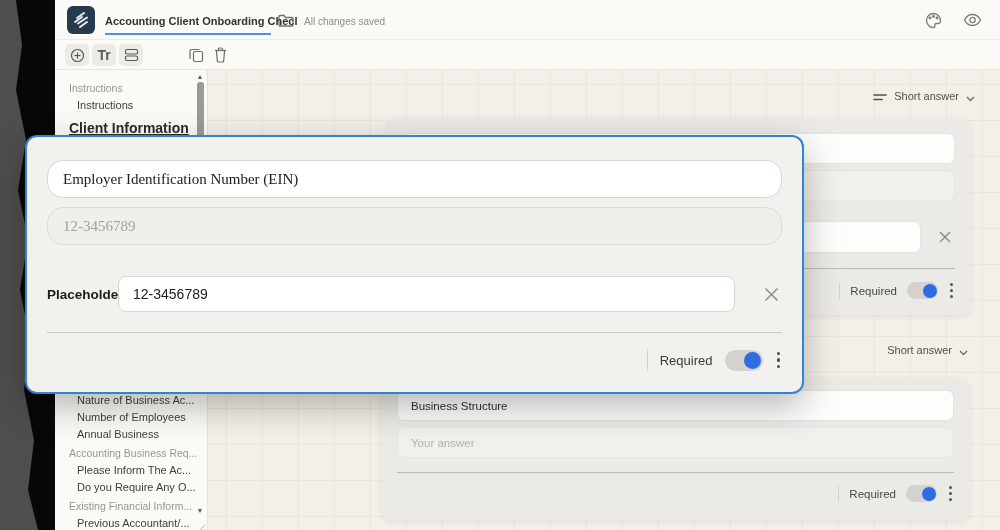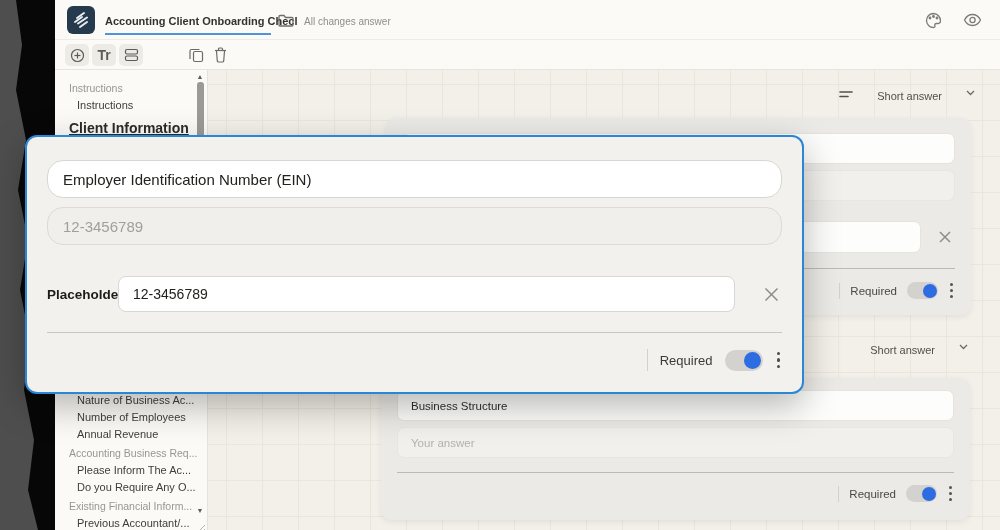--- a/index.html
+++ b/index.html
@@ -44,21 +44,21 @@
   .sb-arrow { position:absolute; right:3px; width:8px; height:8px; color:#5d5c58; font-size:7px; line-height:8px; text-align:center; }
   .sb-up { top:3px; } .sb-down { top:437px; }
   .sb-thumb { position:absolute; right:3px; top:12px; width:7px; height:298px; background:#9b9a96; border-radius:3px; }
   .sb-grip { position:absolute; right:1px; top:449px; color:#b4b3ae; }
 
   
   .canvas { position:relative; width:793px; height:460px; background-color:#f2f0e8;
     background-image:linear-gradient(to right,#e9e6db 1px,transparent 1px),linear-gradient(to bottom,#e9e6db 1px,transparent 1px);
     background-size:36px 36px; background-position:18px 14px; border-left:1px solid #e4e2da; }
 
-  .type-dd { position:absolute; display:flex; align-items:flex-start; gap:24px; color:#51504b; }
+  .type-dd { position:absolute; display:flex; align-items:flex-end; gap:7px; color:#51504b; }
   .type-dd .dd-label { font-size:11px; color:#51504b; }
   .dd-ein { top:20px; right:25px; }
   .dd-biz { top:274px; right:32px; }
 
   .bg-card { position:absolute; background:#ebeae6; border-radius:10px; box-shadow:0 2px 6px rgba(0,0,0,0.07); }
   .card-ein { left:178px; top:48px; width:585px; height:197px; padding:15px 16px 12px; }
   .card-biz { left:173px; top:308px; width:589px; height:142px; padding:12px 16px 0; }
   .bg-input { width:100%; height:31px; border-radius:7px; background:#fdfdfb; border:1px solid #e4e3de; font-size:11.5px; color:#2f2e2a; padding:0 13px; font-family:"Liberation Sans",sans-serif; outline:none; }
   .bg-input.gray { background:#f1f0ec; border-color:#e7e6e1; }
   .bg-input.gray::placeholder { color:#b3b2ac; }
@@ -69,21 +69,21 @@
   .card-div { height:1px; background:#bbbab6; margin-top:15px; }
   .card-foot { display:flex; align-items:center; justify-content:flex-end; gap:10px; margin-top:12px; }
   .vdiv { width:1px; height:16px; background:#d2d1cc; }
   .req-label { font-size:11.5px; color:#4a4944; }
   .toggle { position:relative; width:31px; height:17px; border-radius:9px; background:#d3d2ce; }
   .toggle::after { content:""; position:absolute; right:1.5px; top:1.5px; width:14px; height:14px; border-radius:50%; background:#2e6ce2; }
   .close-x { color:#8d8c87; display:flex; }
 
   
   .modal { position:absolute; left:25px; top:135px; width:779px; height:259px; background:#f2f1ee; border:2px solid #2c86d8; border-radius:12px; box-shadow:0 12px 36px rgba(0,0,0,0.28); z-index:50; padding:23px 20px 0; }
-  .m-input { width:100%; height:38px; border-radius:16px; border:1px solid #d8d7d2; background:#ffffff; font-size:15px; color:#21211e; padding:0 15px; font-family:Liberation Sans, sans-serif; outline:none; }
+  .m-input { width:100%; height:38px; border-radius:16px; border:1px solid #d8d7d2; background:#ffffff; font-size:15px; color:#21211e; padding:0 15px; font-family:Liberation Serif, serif; outline:none; }
   .m-input.preview { margin-top:9px; background:#f0efeb; border-color:#dcdbd6; }
   .m-input.preview::placeholder { color:#a09f99; }
   .m-ph-row { display:flex; align-items:center; margin-top:31px; }
   .m-ph-label { font-size:13.5px; font-weight:bold; color:#1c1c19; width:71px; flex:none; }
   .m-ph-input { width:617px; height:36px; border-radius:8px; border:1px solid #d8d7d2; background:#fff; font-size:14px; color:#21211e; padding:0 14px; font-family:"Liberation Sans",sans-serif; outline:none; }
   .m-ph-row .close-x { margin-left:27px; }
   .m-div { height:1px; background:#c8c7c2; margin-top:20px; }
   .m-foot { display:flex; align-items:center; justify-content:flex-end; gap:12px; margin-top:16px; }
   .m-foot .vdiv { height:22px; }
   .m-foot .req-label { font-size:13px; color:#3b3a36; }
@@ -112,21 +112,21 @@
         </svg>
     </div>
     <div class="title-wrap">
       <span>Accounting Client Onboarding Checl</span>
     </div>
     <span class="tb-folder">
       <svg width="16" height="13" viewBox="0 0 16 13" fill="none" stroke="currentColor" stroke-width="1.3">
           <path d="M1 3.5 v7.5 a1 1 0 0 0 1 1 h12 a1 1 0 0 0 1-1 V4.5 a1 1 0 0 0 -1-1 H7.5 L6 1.5 H2 a1 1 0 0 0 -1 1 z"></path>
         </svg>
     </span>
-    <span class="tb-status">All changes answer</span>
+    <span class="tb-status">All changes saved</span>
     <span class="tb-palette">
       <svg width="17" height="17" viewBox="0 0 17 17" fill="none" stroke="currentColor" stroke-width="1.3">
           <path d="M8.5 1.5 a7 7 0 1 0 0 14 c1.2 0 1.8-.8 1.4-1.8 -.5-1.2.2-2.2 1.5-2.2 h1.6 a2.5 2.5 0 0 0 2.5-2.5 A7.3 7.3 0 0 0 8.5 1.5 z"></path>
           <circle cx="5" cy="6" r="0.8" fill="currentColor"></circle>
           <circle cx="8.5" cy="4.5" r="0.8" fill="currentColor"></circle>
           <circle cx="12" cy="6" r="0.8" fill="currentColor"></circle>
         </svg>
     </span>
     <span class="tb-eye">
       <svg width="19" height="14" viewBox="0 0 19 14" fill="none" stroke="currentColor" stroke-width="1.3">
@@ -172,21 +172,21 @@
 
     <div class="sidebar">
       <div class="side-top">
           <div class="s-header">Instructions</div>
           <div class="s-item">Instructions</div>
           <div class="s-header-active">Client Information</div>
         </div>
       <div class="side-bottom">
           <div class="s-item">Nature of Business Ac...</div>
           <div class="s-item">Number of Employees</div>
-          <div class="s-item">Annual Revenue</div>
+          <div class="s-item">Annual Business</div>
           <div class="s-header">Accounting Business Req...</div>
           <div class="s-item">Please Inform The Ac...</div>
           <div class="s-item">Do you Require Any O...</div>
           <div class="s-header">Existing Financial Inform...</div>
           <div class="s-item">Previous Accountant/...</div>
         </div>
       <div class="sb-arrow sb-up">▲</div>
       <div class="sb-thumb"></div>
       <div class="sb-arrow sb-down">▼</div>
       <div class="sb-grip">

